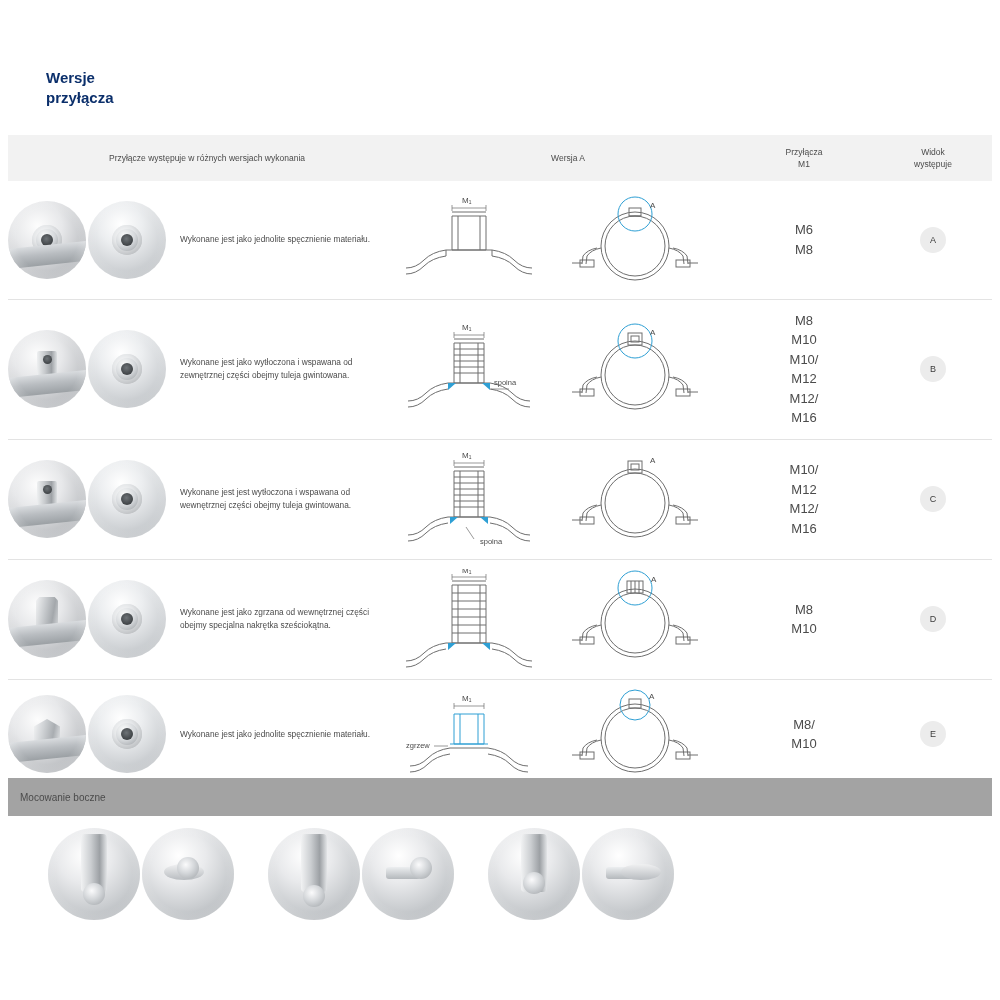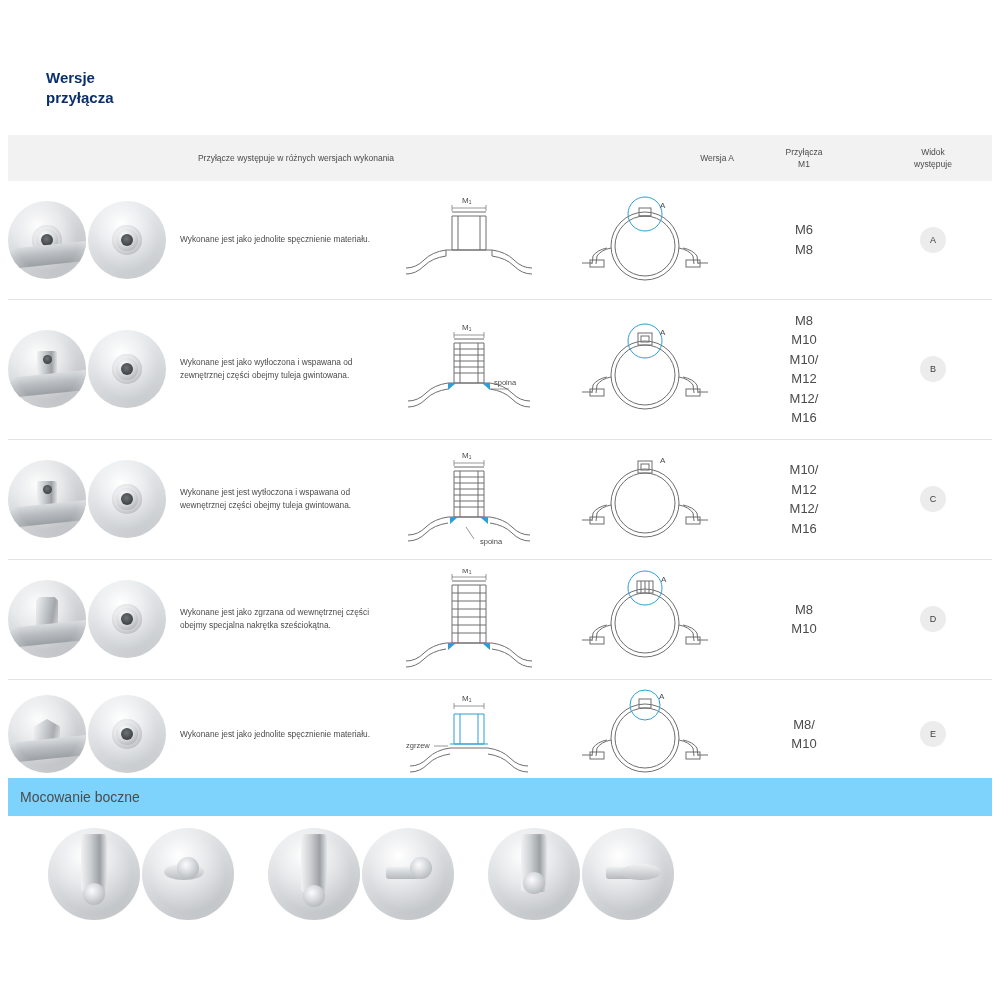--- a/index.html
+++ b/index.html
@@ -35,21 +35,21 @@
     table-layout: fixed;
   }
   table.main th, table.main td {
     vertical-align: middle;
     padding: 0;
   }
   thead th {
     font-size: 8.5px;
     font-weight: normal;
     color: #4b4b4b;
-    text-align: right;
+    text-align: center;
     height: 46px;
     background: #f2f2f2;
   }
   thead th.c-desc { padding-left: 12px; }
   thead th.c-view { padding-left: 8px; }
   thead th.c-m1, thead th.c-ver {
     text-align: center;
     line-height: 1.45;
   }
   tbody tr { border-bottom: 1px solid #e3e3e3; }
@@ -146,33 +146,33 @@
   }
   .plate {
     position: absolute;
     left: 0; bottom: 14px;
     width: 100%; height: 20px;
     background: linear-gradient(180deg, #d9dcdf 0%, #b9bdc1 45%, #9ba0a4 100%);
     transform: skewY(-6deg);
   }
 
   
-  .draw-wrap { display: flex; align-items: center; gap: 16px; }
+  .draw-wrap { display: flex; align-items: center; gap: 6px; }
   svg.tech { display: block; }
 
   .section-bar {
     position: absolute;
     left: 8px;
     width: 984px;
     height: 38px;
-    background: #7dd3fc;
+    background: #a3a3a3;
     display: flex;
     align-items: center;
     padding-left: 12px;
-    font-size: 14px;
+    font-size: 10px;
     color: #4b4b4b;
   }
   .bottom-photos {
     position: absolute;
     left: 8px;
     width: 984px;
     display: flex;
     align-items: center;
   }
   .bp-group { display: flex; align-items: center; gap: 2px; margin-right: 34px; }

